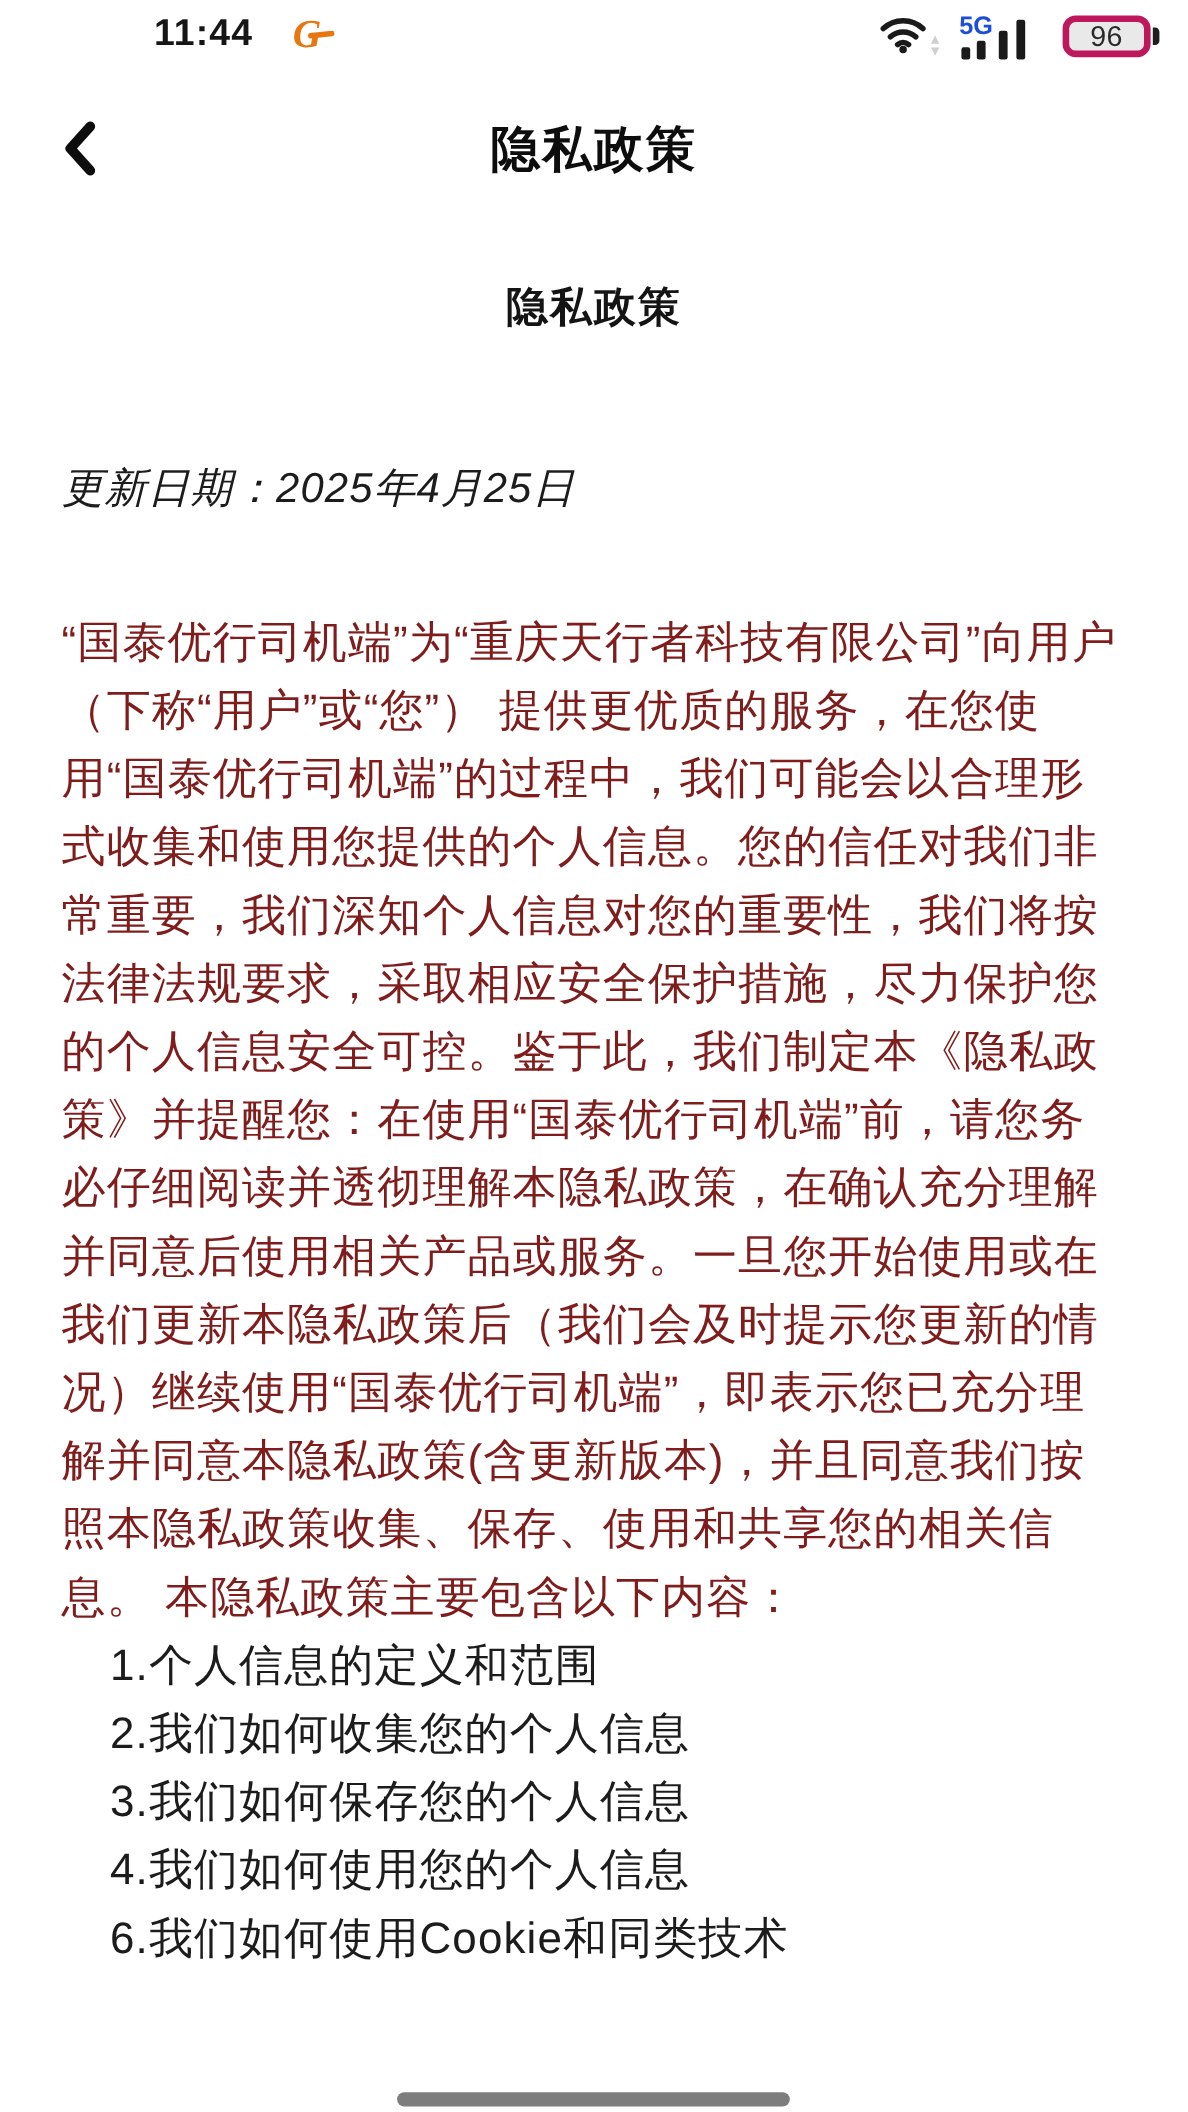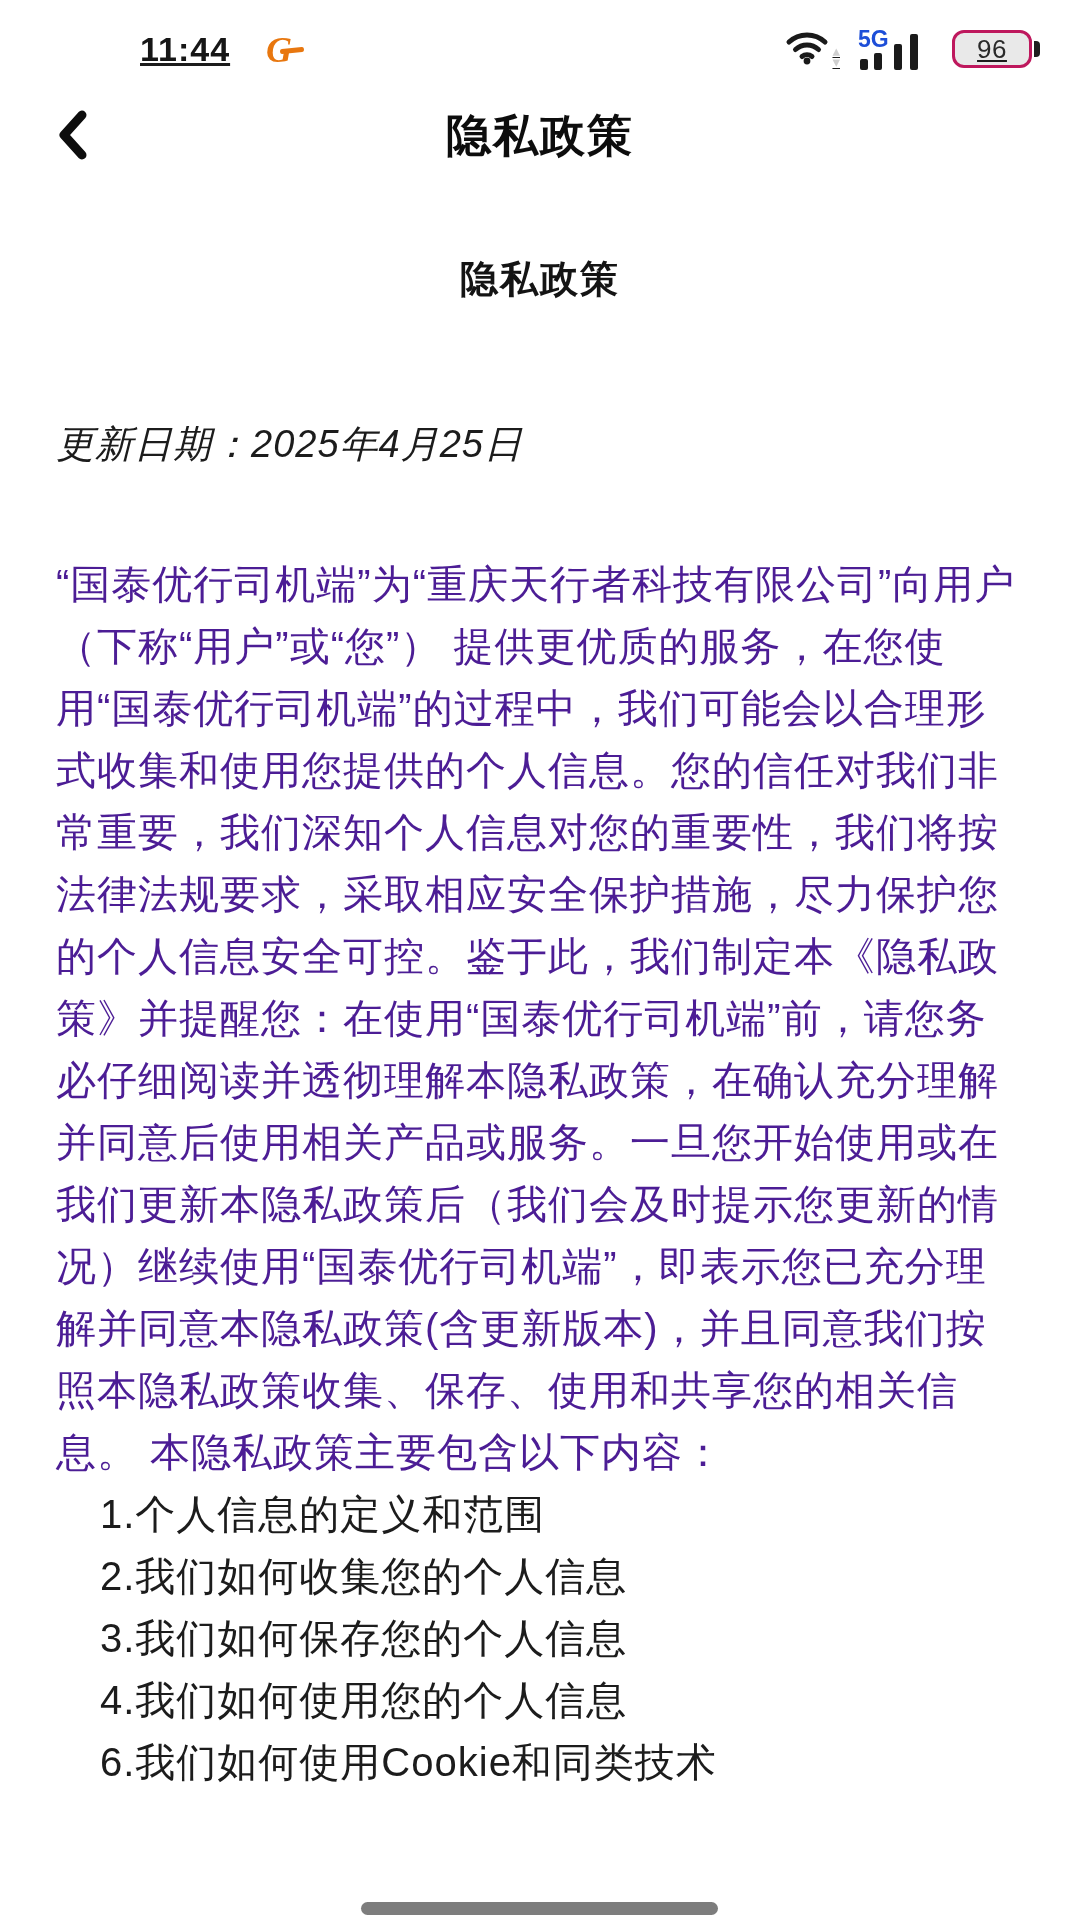--- a/index.html
+++ b/index.html
@@ -8,23 +8,22 @@
     background:#ffffff;
     font-family:"Liberation Sans","DejaVu Sans",sans-serif;
     color:#1c1c1c;
     position:relative;
   }
   .page { height:1895px; overflow:hidden; }
 
   
   .status-bar {
     height:88px;
-    display:flex; align-items:center; justify-content:space-between;
-    padding:10px 40px 0 140px;
-    text-decoration:underline;
+    display:flex; align-items:flex-start; justify-content:space-between;
+    padding:10px 26px 0 140px;
   }
   .sb-left { display:flex; align-items:center; gap:34px; }
   .sb-time { font-size:34px; font-weight:700; letter-spacing:1px; color:#161616; }
   .carrier-logo { display:inline-block; position:relative; width:44px; height:40px; }
   .carrier-logo .g-glyph {
     font-size:36px; font-weight:700; font-style:italic; color:#e8770f;
     font-family:"Liberation Serif","DejaVu Serif",serif;
     position:absolute; left:2px; top:0;
   }
   .carrier-logo .g-bar {
@@ -37,21 +36,21 @@
   .signal-wrap { position:relative; width:76px; height:46px; }
   .signal-label { position:absolute; left:0; top:0; font-size:23px; font-weight:700; color:#1d4ed8; }
   .signal-bars { position:absolute; left:0; bottom:2px; width:100%; height:36px; }
   .signal-bars i { position:absolute; bottom:0; width:8px; background:#1a1a1a; border-radius:2px; }
   .signal-bars i:nth-child(1){ left:2px;  height:11px; }
   .signal-bars i:nth-child(2){ left:16px; height:17px; }
   .signal-bars i:nth-child(3){ left:36px; height:26px; }
   .signal-bars i:nth-child(4){ left:52px; height:36px; }
   .battery { display:flex; align-items:center; }
   .battery-body {
-    width:80px; height:38px; border:3px solid #be185d; border-radius:12px;
+    width:80px; height:38px; border:6px solid #be185d; border-radius:12px;
     background:#e9e9e9; display:flex; align-items:center; justify-content:center;
   }
   .battery-level { font-size:26px; color:#2a2a2a; letter-spacing:0.5px; }
   .battery-nub { width:6px; height:16px; background:#1f1f1f; border-radius:0 4px 4px 0; margin-left:2px; }
 
   
   .nav {
     position:relative; height:96px;
     display:flex; align-items:center; justify-content:center;
   }
@@ -64,21 +63,21 @@
 
   
   .content { padding:0 56px; }
   .doc-title {
     margin-top:70px; text-align:center;
     font-size:38px; font-weight:700; color:#141414; letter-spacing:2px;
   }
   .doc-dates { margin-top:100px; font-size:38px; line-height:78px; color:#1c1c1c; letter-spacing:1px;font-style:italic; }
   .doc-paragraph {
     margin-top:70px; font-size:40px; line-height:62px;
-    color:#4c1d95; letter-spacing:1px; text-align:left; word-break:break-all;
+    color:#7f1d1d; letter-spacing:1px; text-align:left; word-break:break-all;
   }
   .doc-toc { font-size:40px; line-height:62px; color:#1c1c1c; letter-spacing:1px; }
   .doc-toc .toc-item { display:block;margin-left:44px; }
 
   
   .home-indicator {
     position:absolute; left:361px; top:1902px; width:357px; height:13px;
     background:#7d7d7d; border-radius:7px;
   }
 </style>

